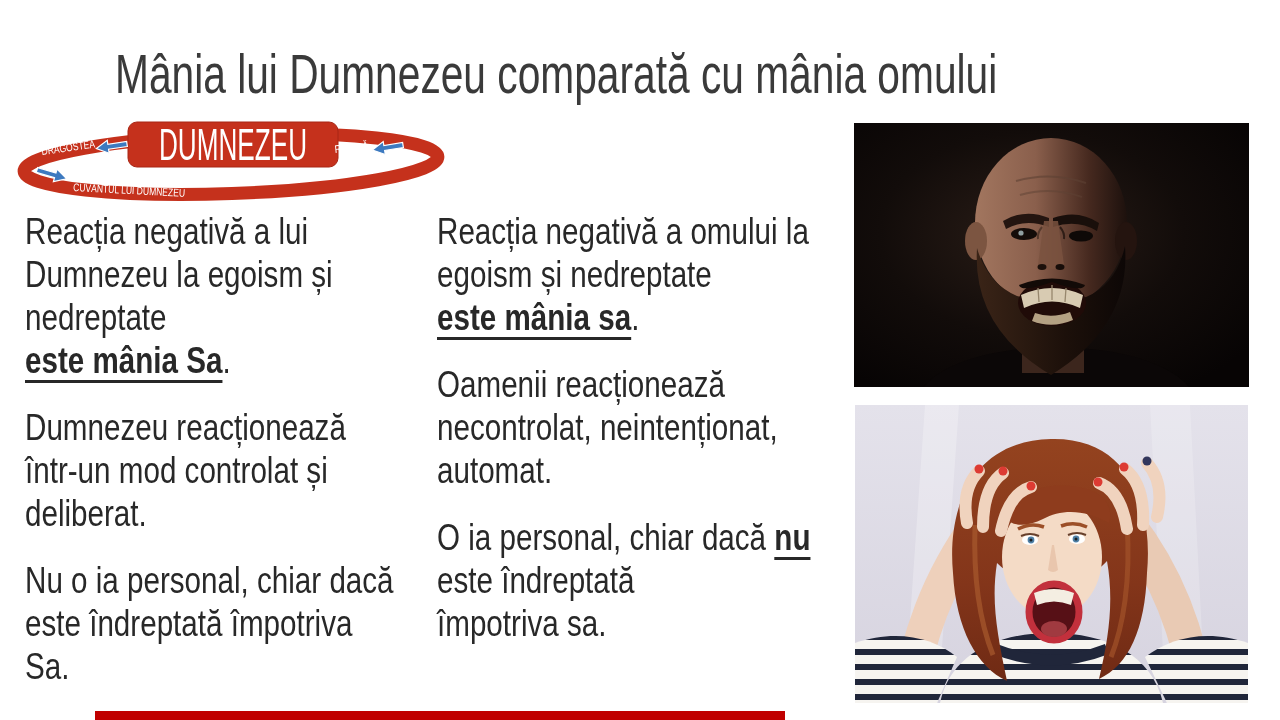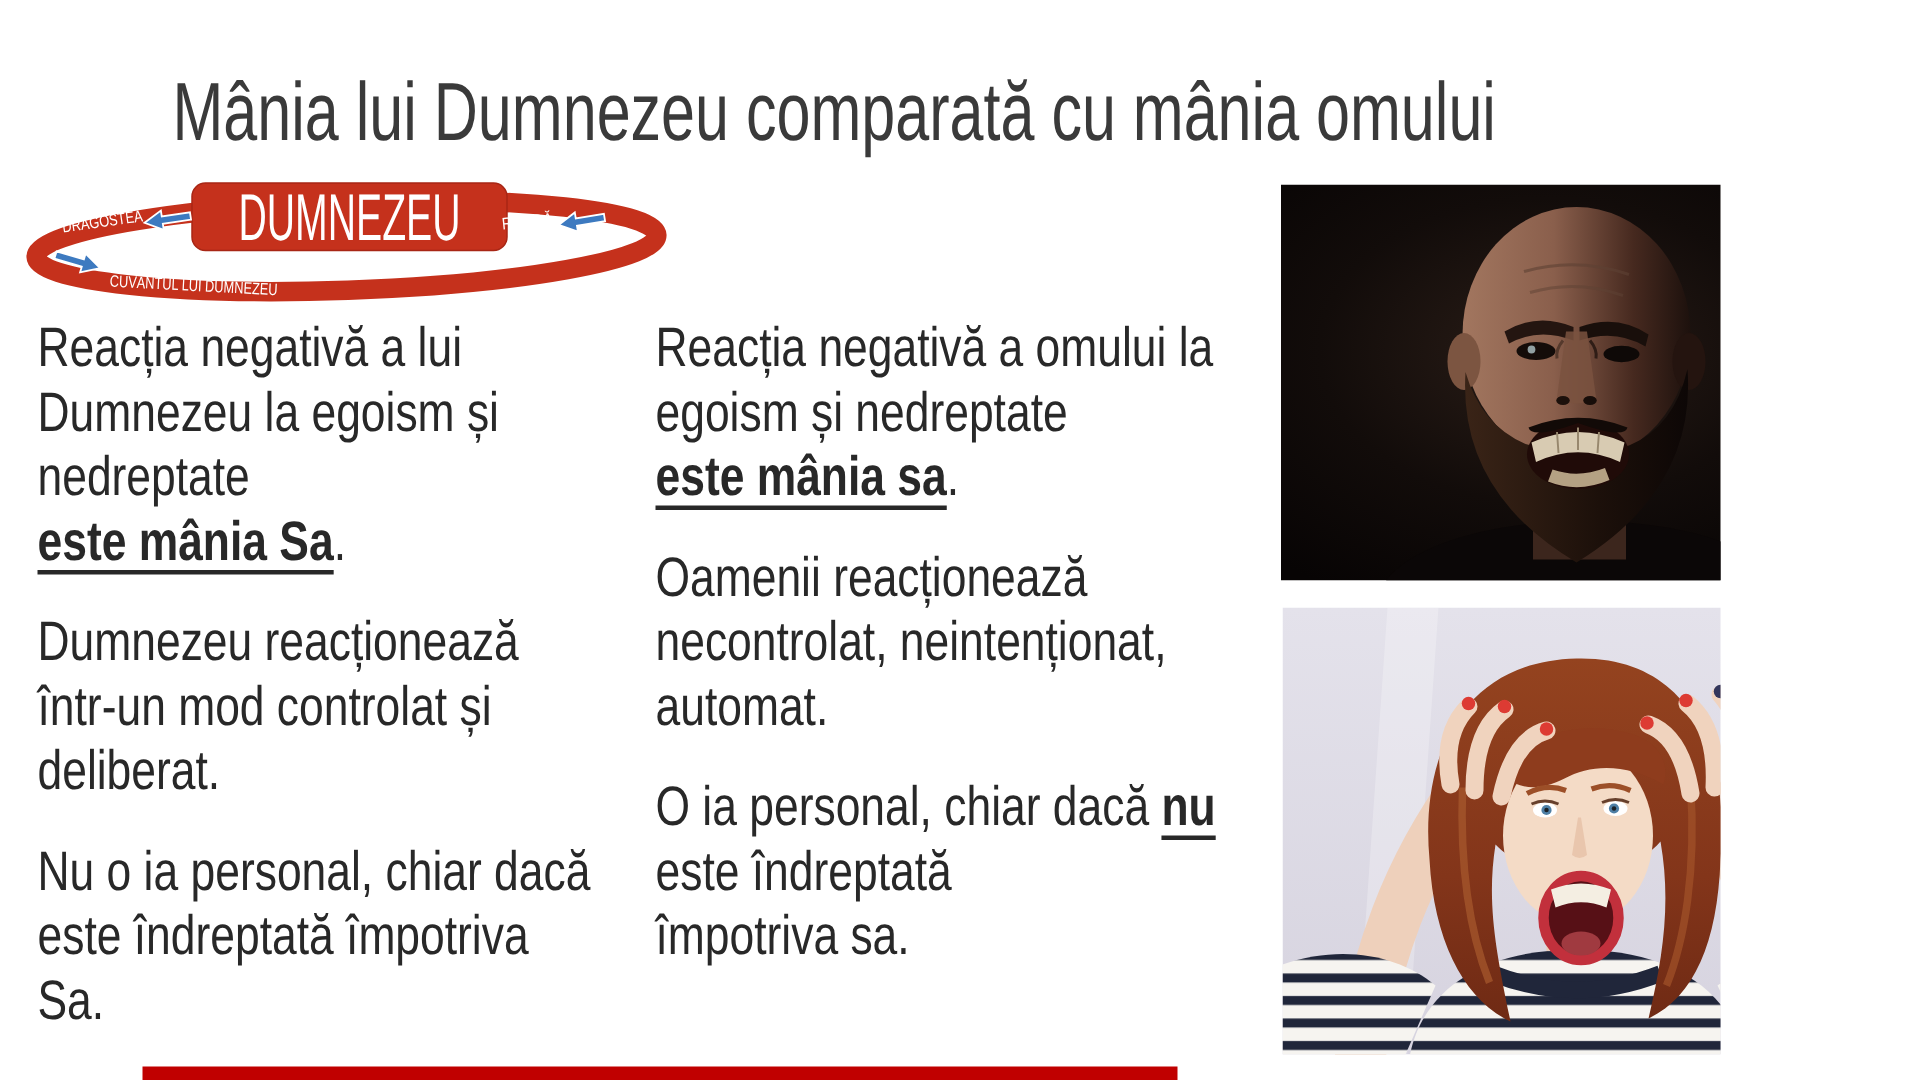--- a/index.html
+++ b/index.html
@@ -1,17 +1,17 @@
 <!DOCTYPE html>
 <html><head>
 <meta charset="utf-8">
 <style>
   html,body{margin:0;padding:0;background:#ffffff;}
   .slide{
-    position:relative;width:1147px;height:720px;background:#ffffff;
+    position:relative;width:1280px;height:720px;background:#ffffff;
     overflow:hidden;font-family:"Liberation Sans", sans-serif;
   }
   .title{
     position:absolute;left:115px;top:42px;
     font-size:55px;color:#3a3a3a;font-weight:400;
     white-space:nowrap;transform:scaleX(0.74);transform-origin:left top;
   }
   .diagram{position:absolute;left:15px;top:120px;width:435px;height:92px;}
   .col{
     position:absolute;top:210px;width:580px;color:#282828;

